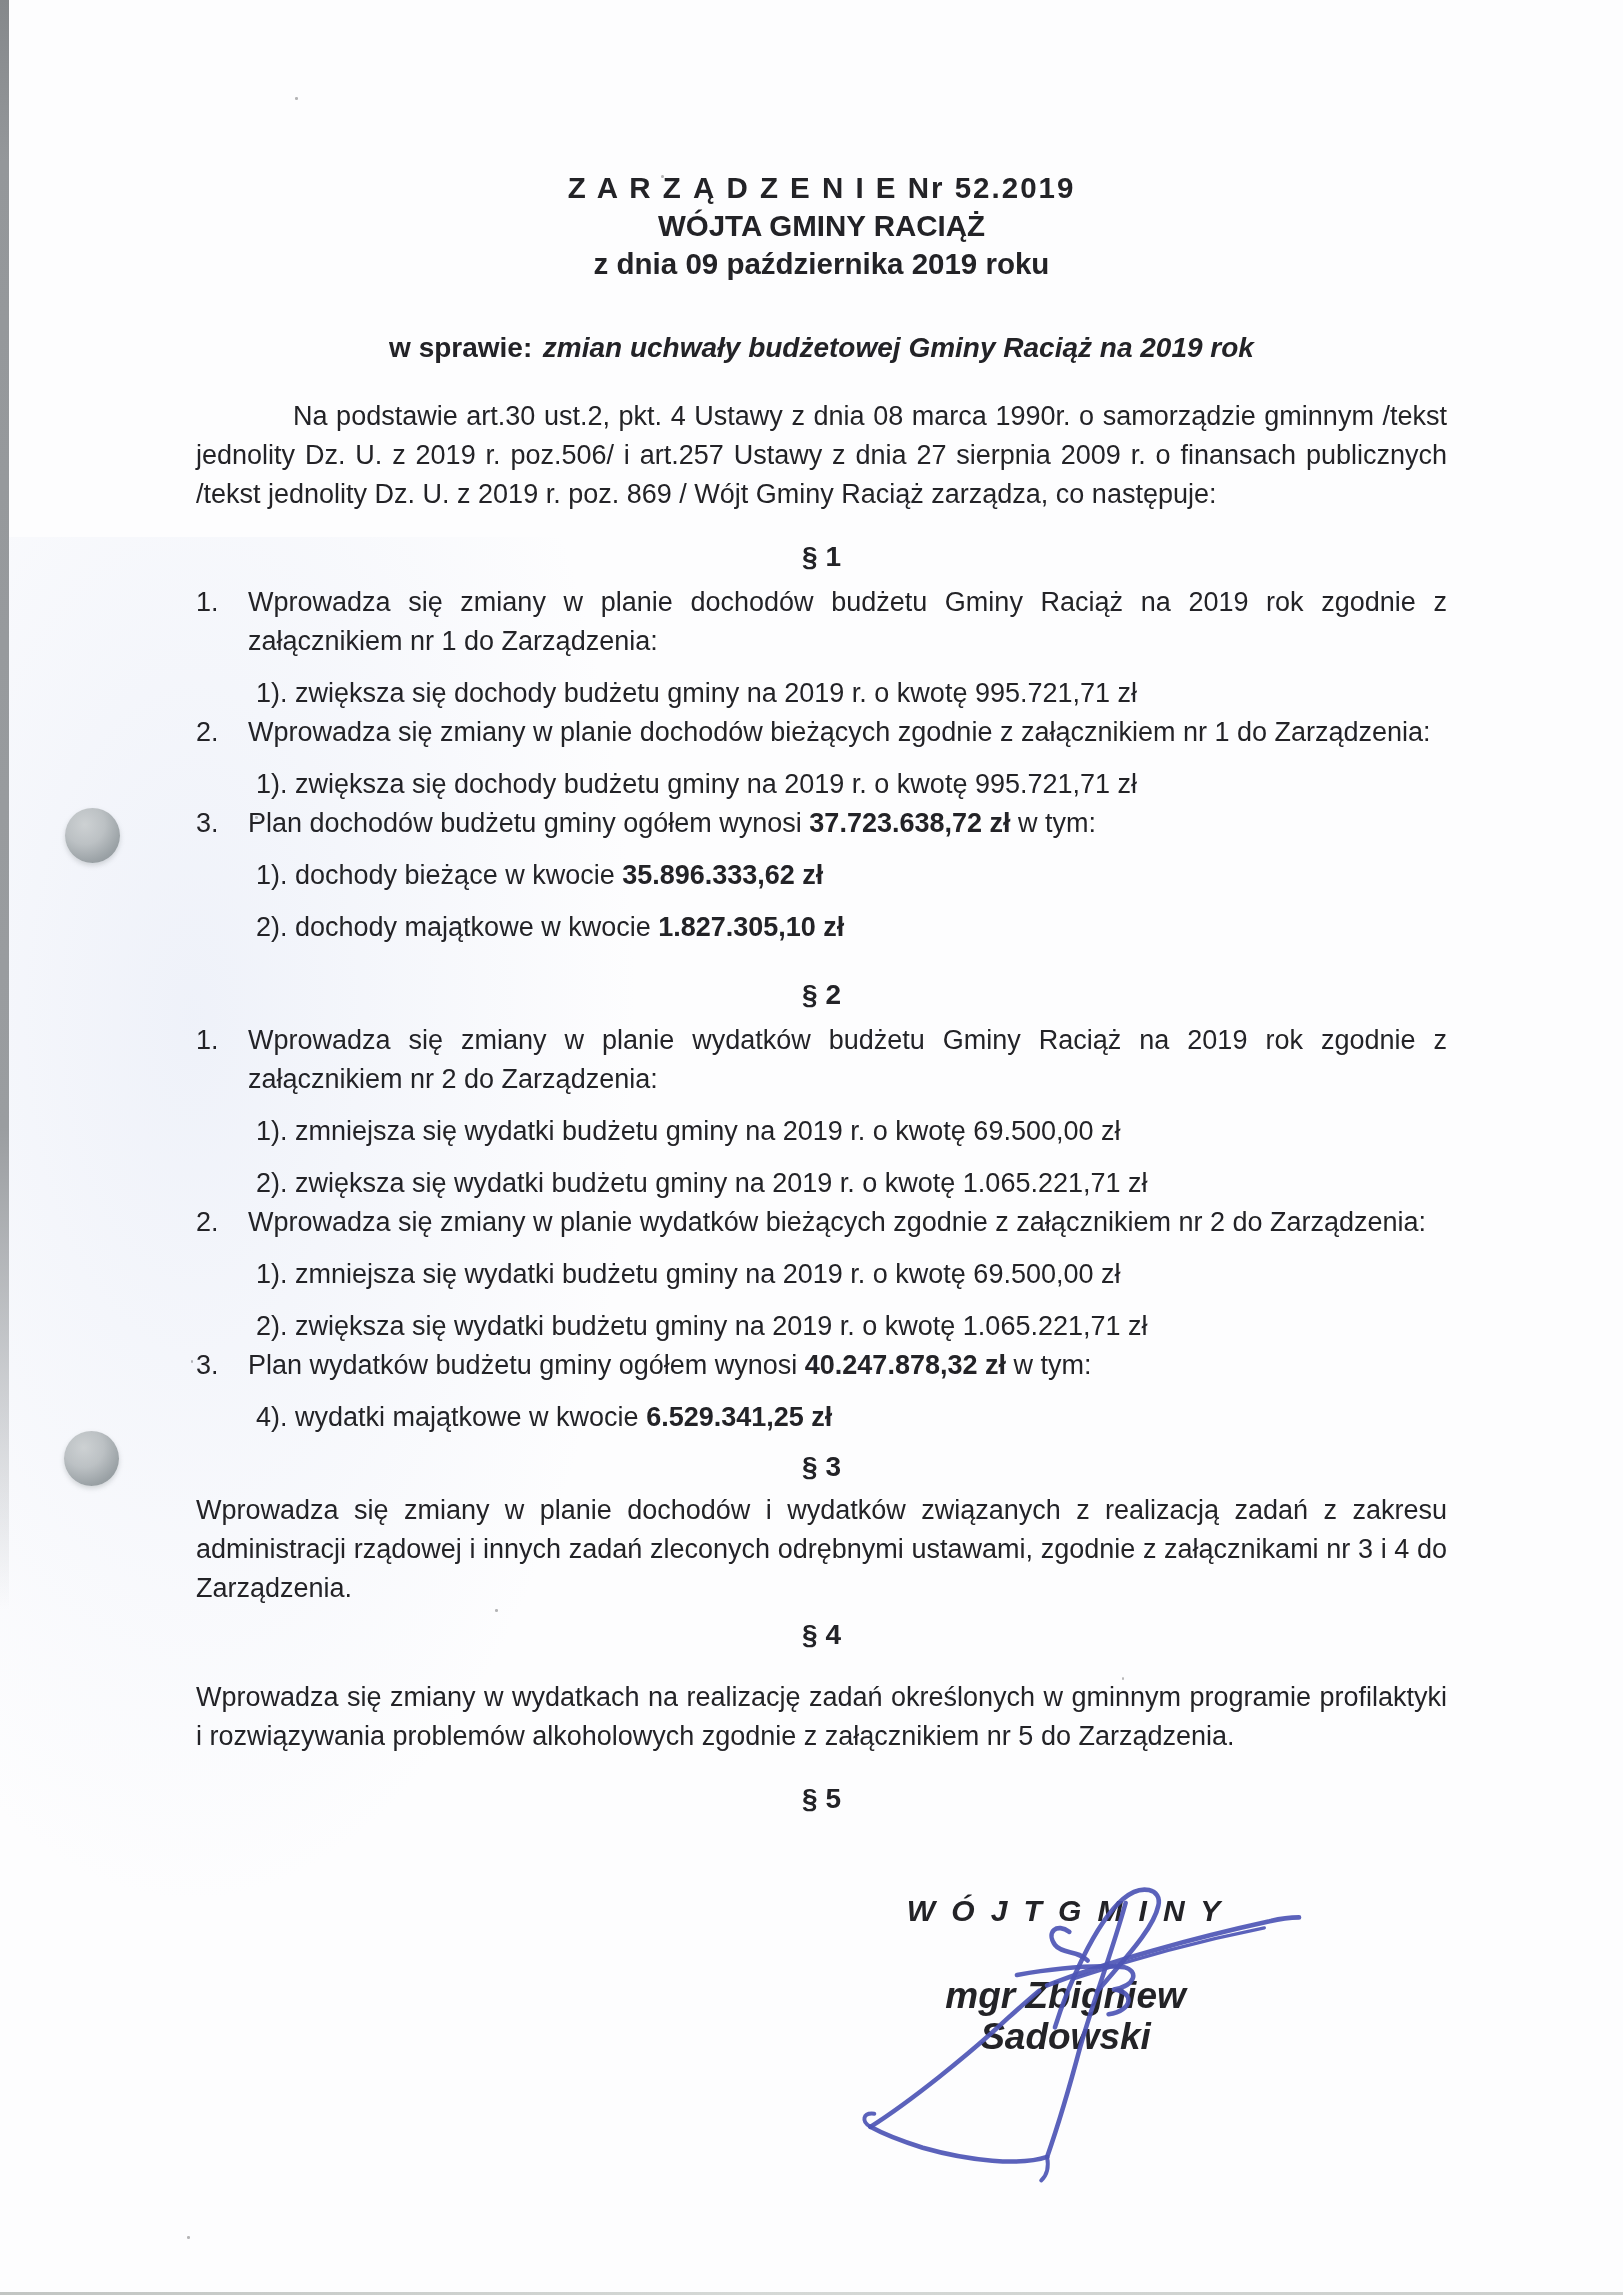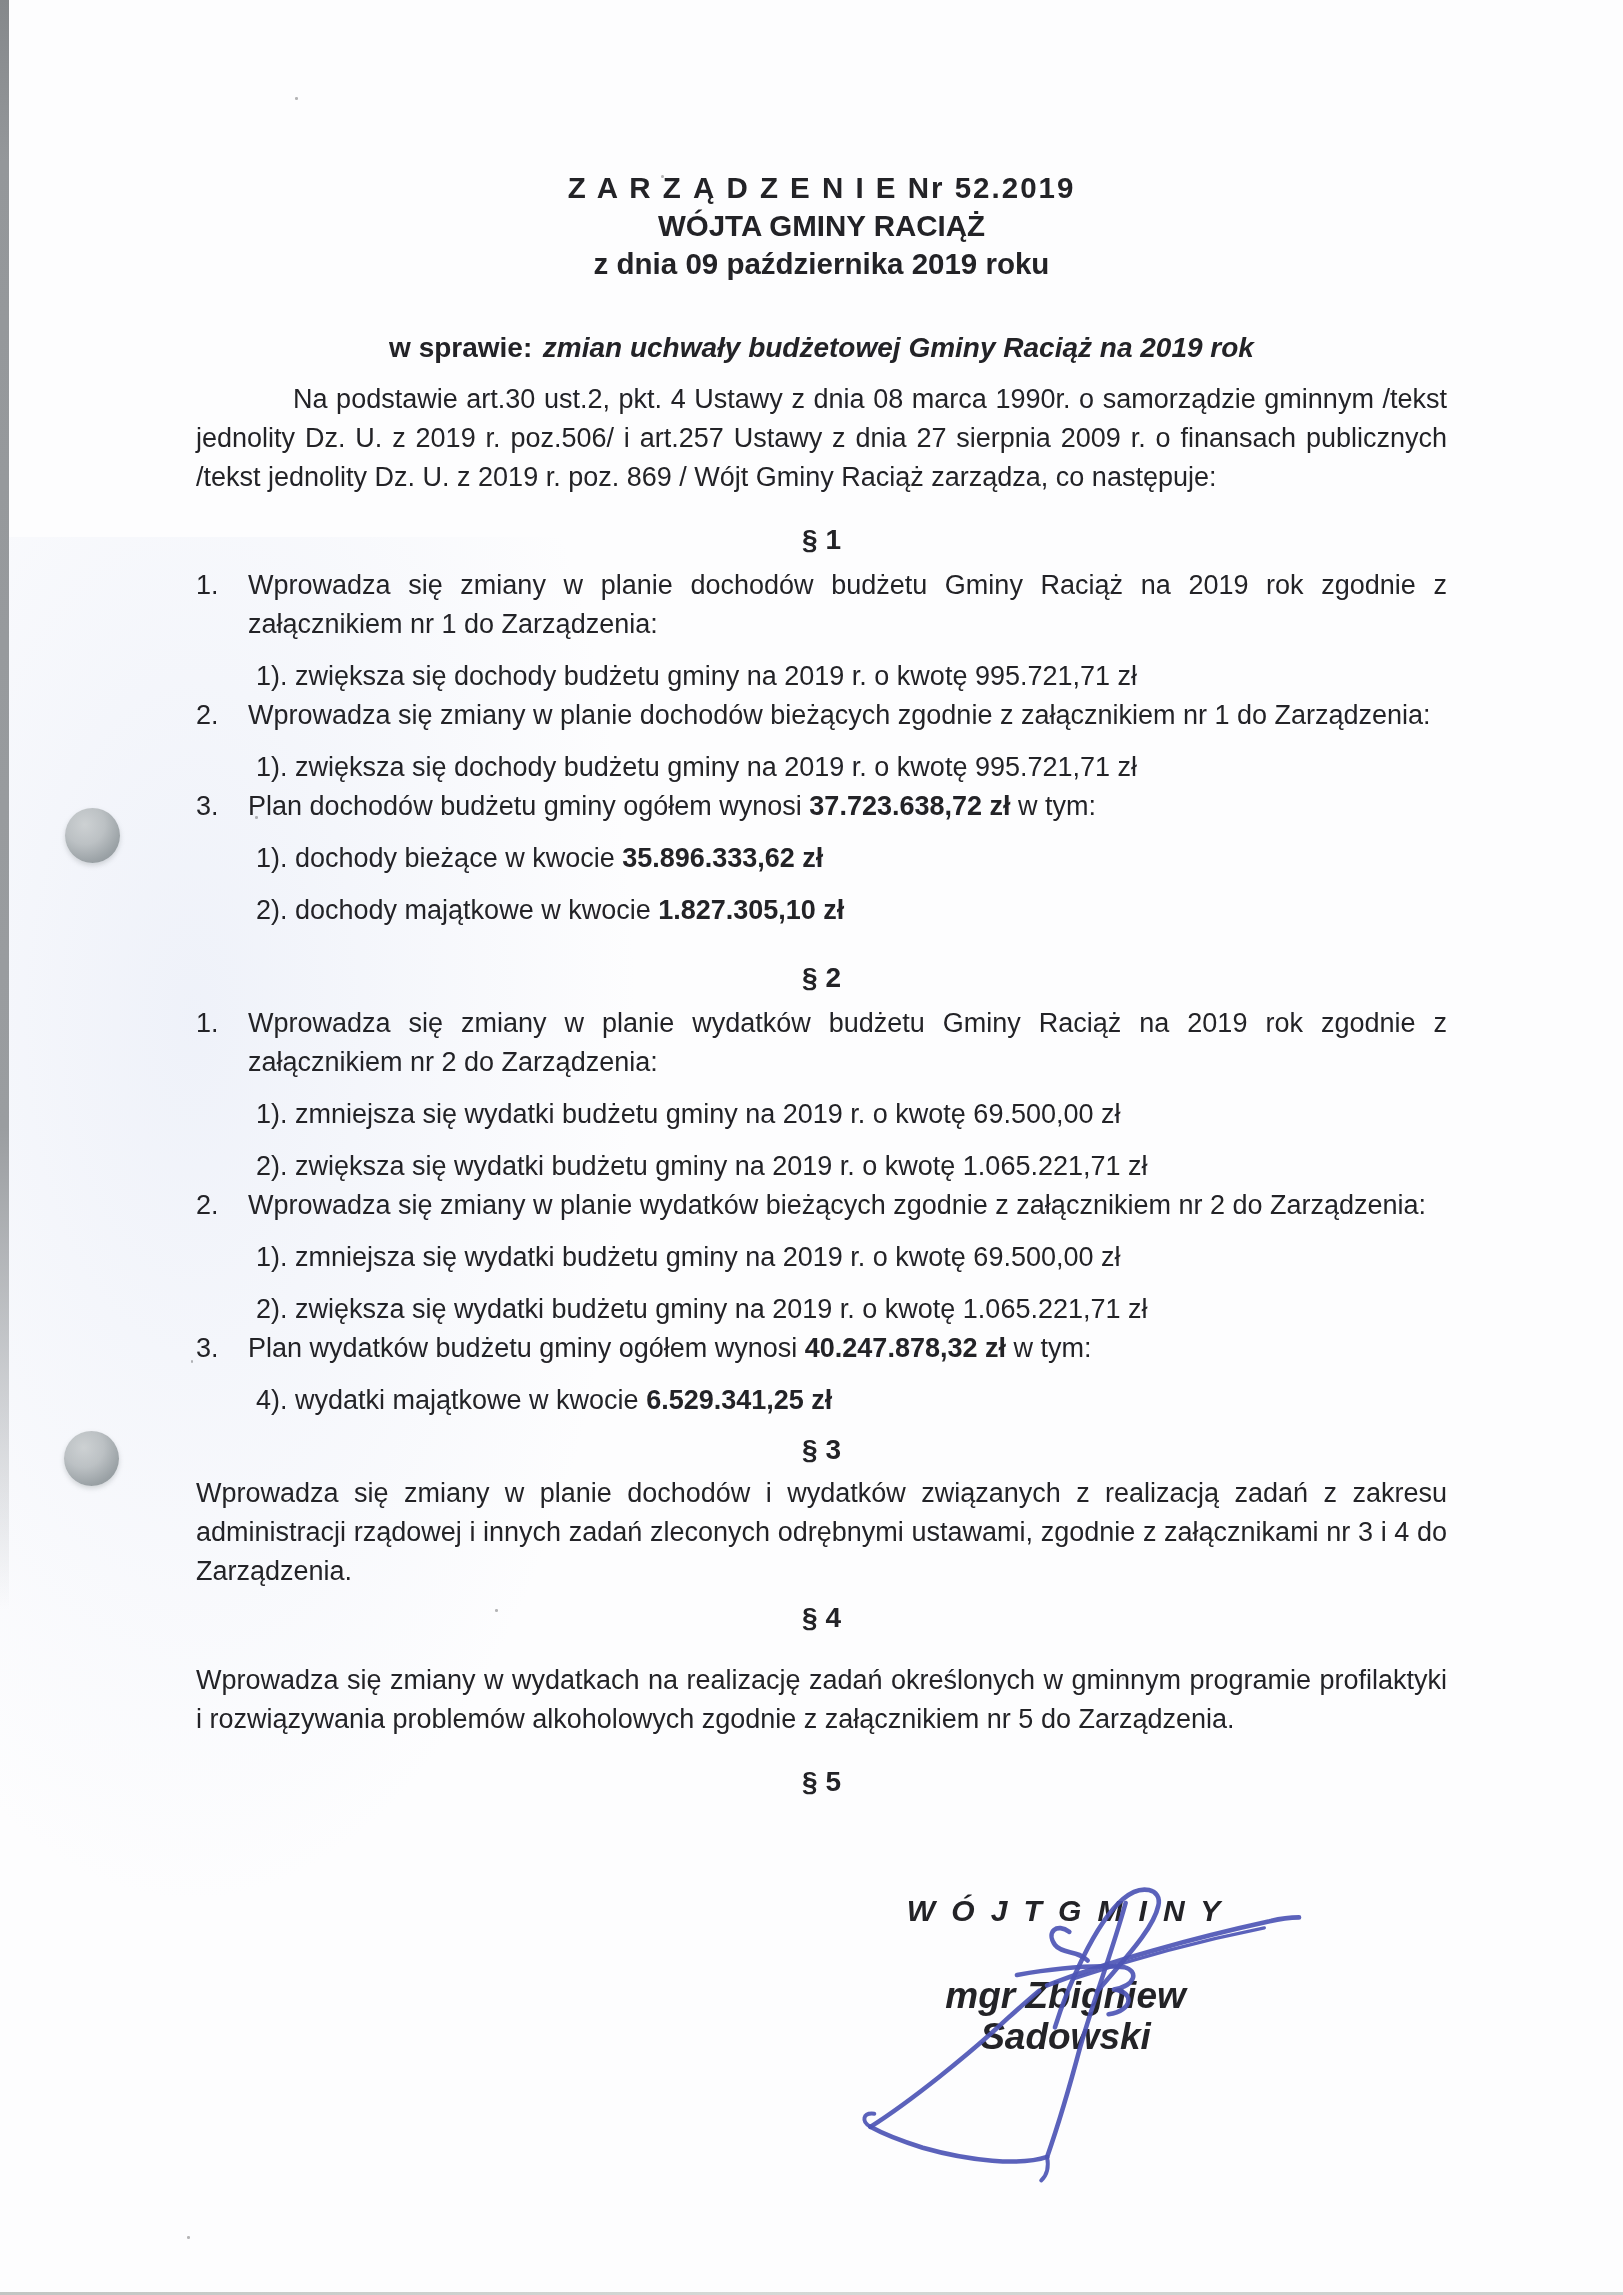--- a/index.html
+++ b/index.html
@@ -35,21 +35,21 @@
 
   .content{
     position:absolute;left:196px;top:0;width:1251px;
     font-size:27px;line-height:39px;text-align:left;
   }
   .doc-header{margin-top:169px;text-align:center;font-weight:bold;font-size:29.5px;line-height:38px;}
   .title-line1{letter-spacing:2px;}
   .subject{margin-top:46px;text-align:center;font-size:28px;line-height:37px;font-weight:bold;}
   .subject-label{text-underline-offset:4.6px;}
   .subject-text{font-style:italic;margin-left:10.5px;}
-  .preamble{margin-top:14px;text-align:justify;text-indent:97px;}
+  .preamble{margin-top:31px;text-align:justify;text-indent:97px;}
 
   .sec-heading{text-align:center;font-weight:bold;font-size:28px;line-height:34px;}
   .sec-s1 .sec-heading{margin-top:26px;margin-bottom:9.2px;}
   .sec-s2 .sec-heading{margin-top:31px;margin-bottom:9.2px;}
   .sec-s3 .sec-heading{margin-top:13px;margin-bottom:6.5px;}
   .sec-s4 .sec-heading{margin-top:10.5px;margin-bottom:26px;}
   .sec-s5 .sec-heading{margin-top:26px;margin-bottom:39px;}
   .sec-para{text-align:justify;}
 
   .item{display:flex;}

